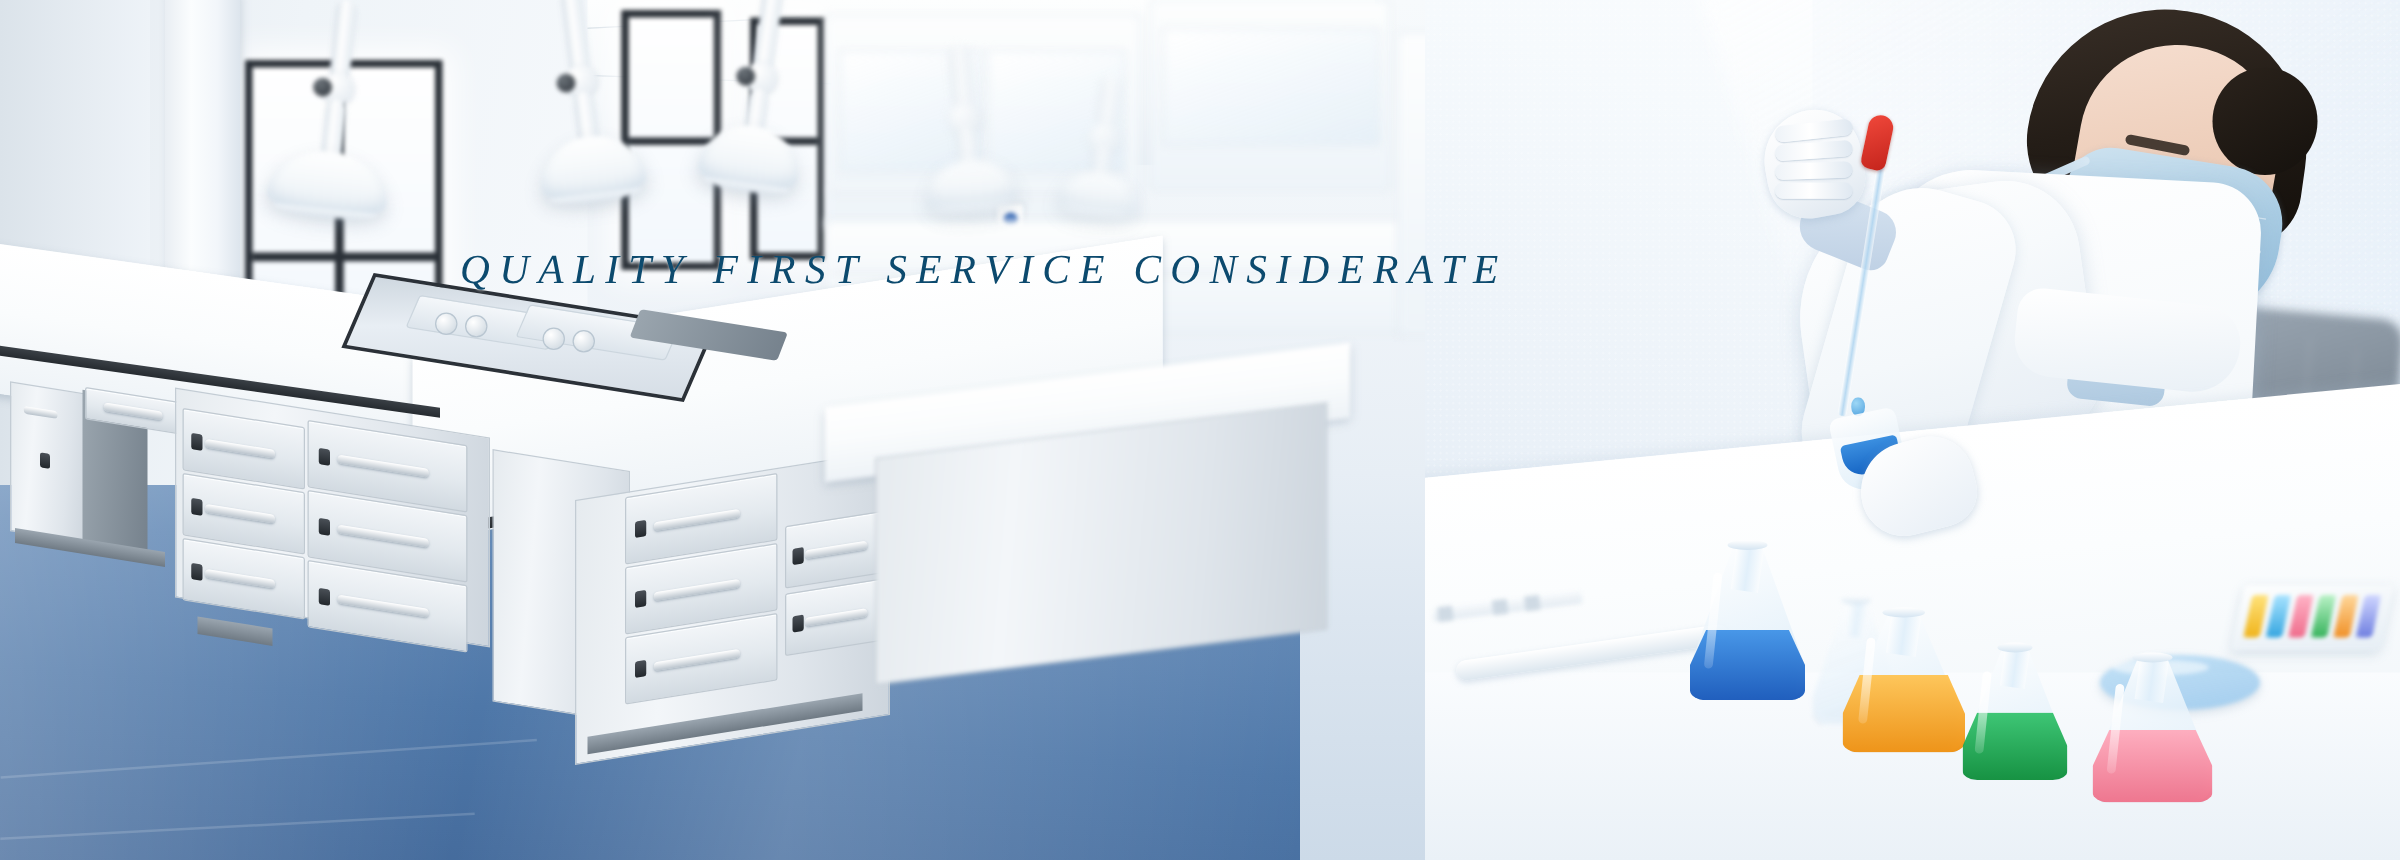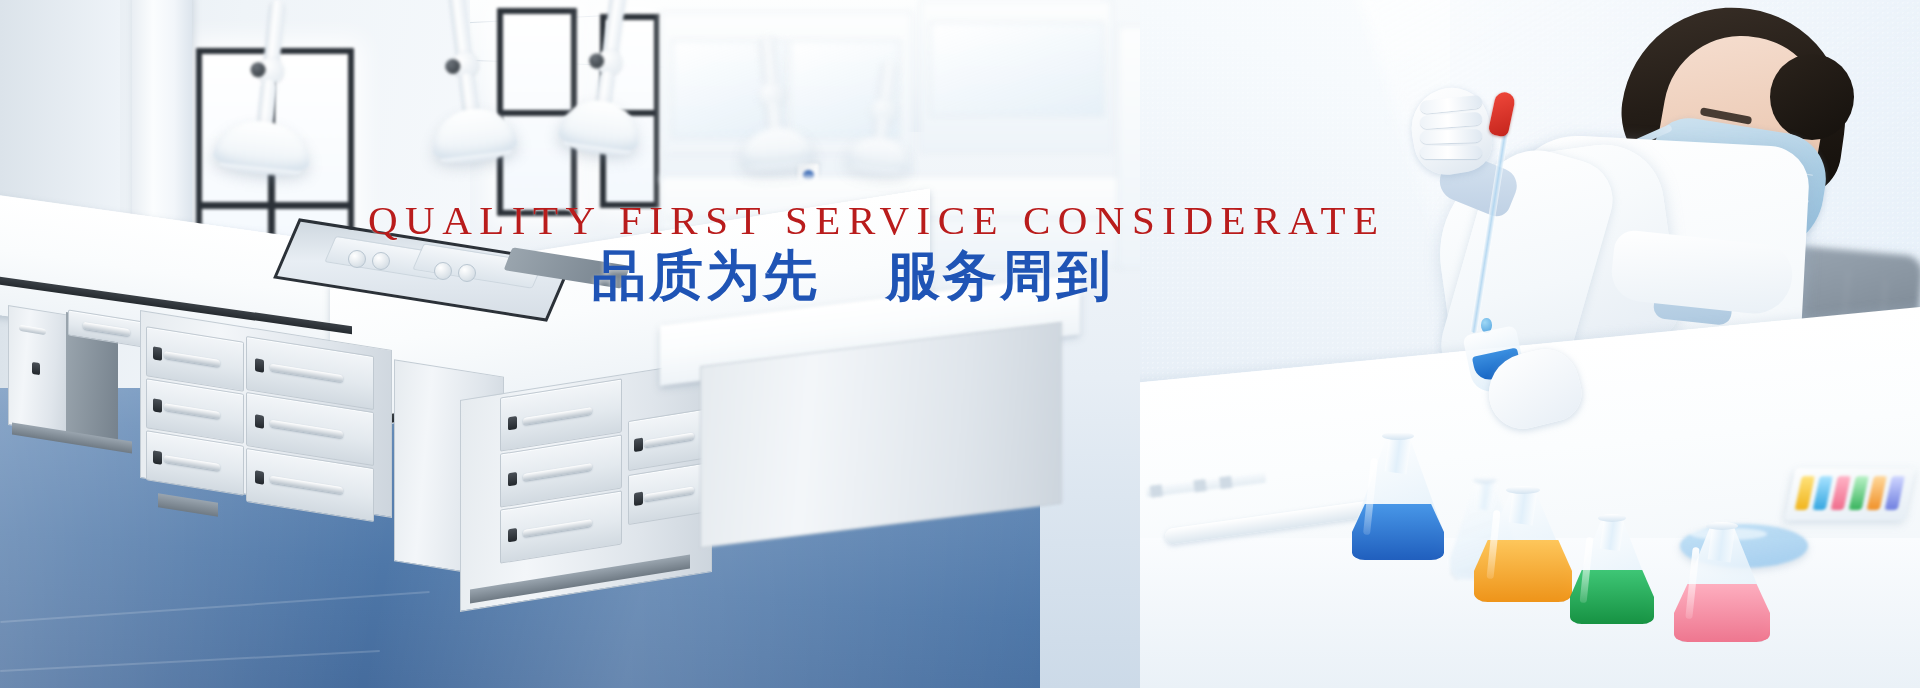--- a/index.html
+++ b/index.html
@@ -386,23 +386,24 @@
   .blur-soft{filter:blur(1.6px);}
   .blur-med{filter:blur(3.4px);}
   .blur-strong{filter:blur(6px);}
 
   
   .copy{position:absolute;left:0;top:0;width:1920px;height:688px;}
 
   .eyebrow{
     position:absolute;left:368px;top:200px;width:660px;
     font-family:"Liberation Serif","DejaVu Serif",serif;
-    font-size:41px;line-height:1;letter-spacing:7.5px;
-    color:#b91c1c;white-space:nowrap;
+    font-size:33px;line-height:1;letter-spacing:7.5px;
+    color:#0c4a6e;white-space:nowrap;
     text-shadow:0 1px 2px rgba(255,255,255,.55);
+    font-style:italic;
   }
   .headline{
     position:absolute;left:592px;top:248px;
     font-family:"DejaVu Sans","Liberation Sans",sans-serif;
     font-size:54px;font-weight:bold;letter-spacing:3px;
     color:#1f54b5;white-space:nowrap;line-height:1.04;
     text-shadow:0 2px 4px rgba(255,255,255,.5);
   }
   .headline .sp{display:inline-block;width:22px;}
   .green-bar{
@@ -681,21 +682,16 @@
       <div class="liquid" style="height:58px;background:linear-gradient(180deg,#ffa8ba,#ef6c86);"></div>
       <div class="neck"></div>
       <div class="rim"></div>
       <div class="shine"></div>
     </div>
   </div>
 
   <div class="copy">
     <div class="eyebrow">QUALITY FIRST SERVICE CONSIDERATE</div>
 
-    <div class="headline">
-      <span>品质为先</span>
-      <span class="sp"></span>
-      <span>服务周到</span>
-    </div>
 
   </div>
 
 </div>
 
 </body></html>

